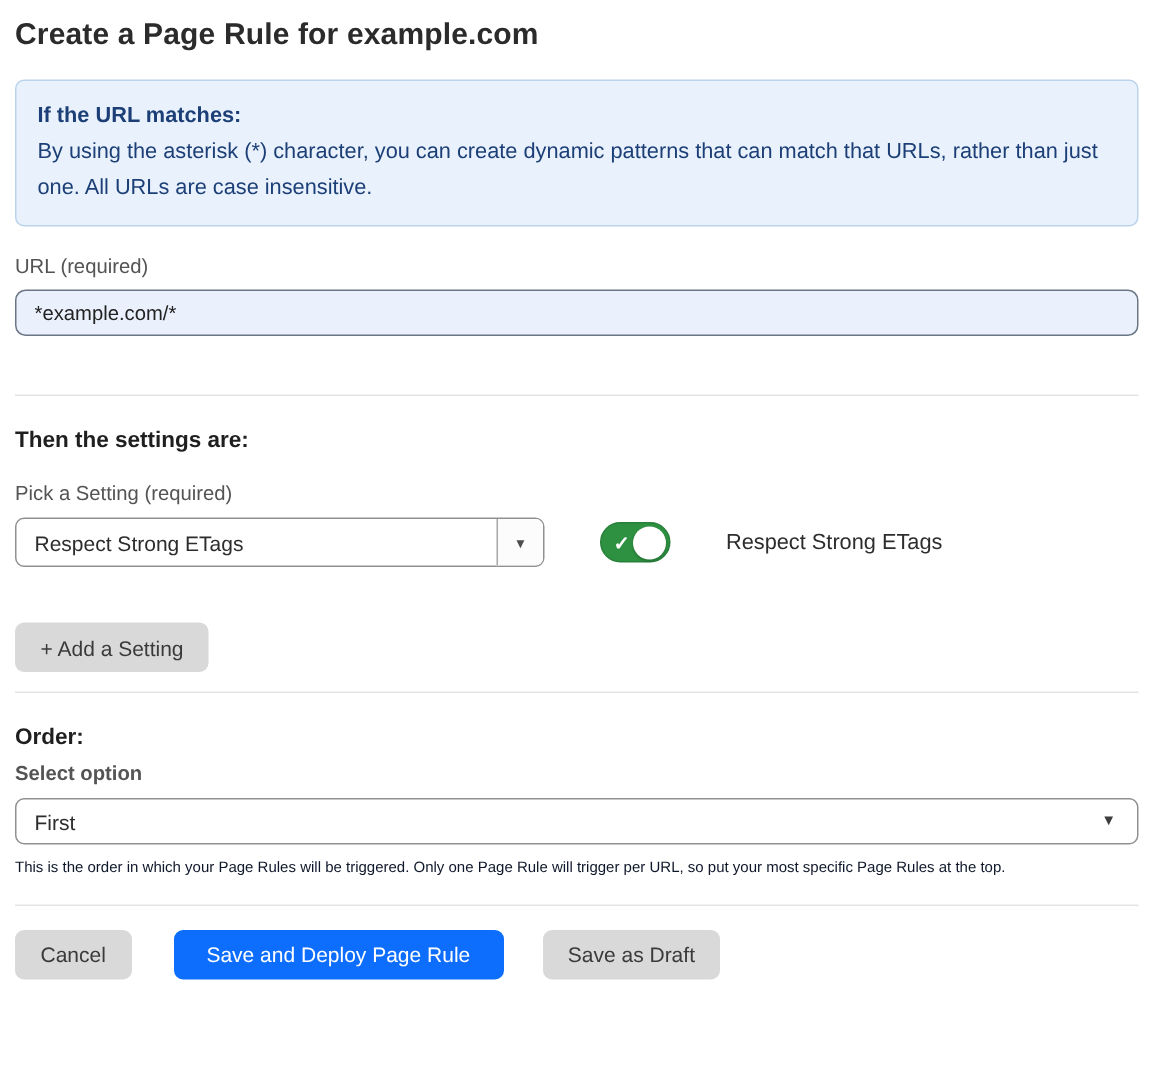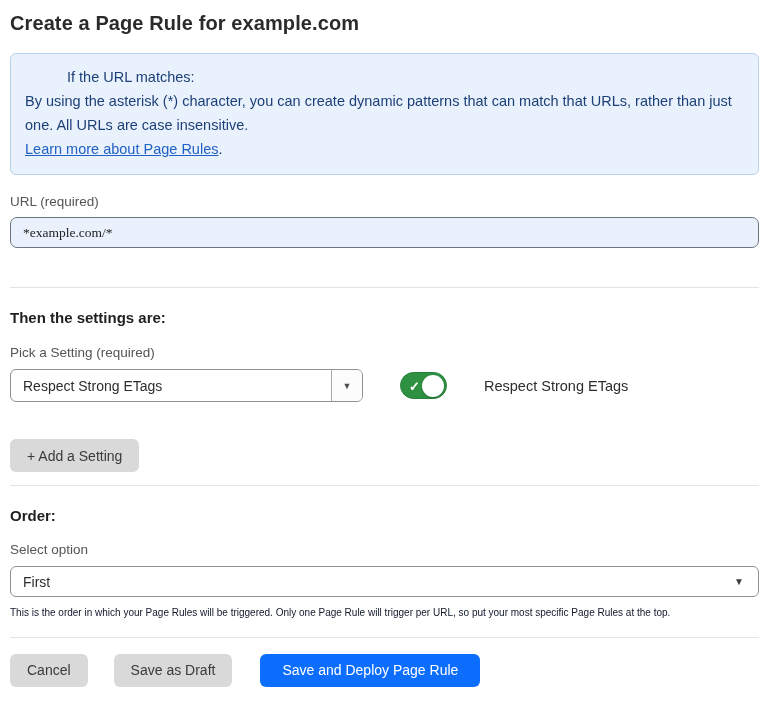--- a/index.html
+++ b/index.html
@@ -20,21 +20,21 @@
   .info-box {
     margin-top: 18px;
     background: #e9f2fc;
     border: 1px solid #b9d3ec;
     border-radius: 6px;
     padding: 11px 14px 13px 14px;
     color: #1d3f77;
     font-size: 14.5px;
     line-height: 24px;
   }
-  .info-box .info-heading { font-weight: 400; margin-left: 42px; }
+  .info-box .info-heading { font-weight: 700; }
   .info-box .info-body { }
   .info-link {
     color: #2160c4;
     text-decoration: underline;
     cursor: pointer;
   }
   .info-link-suffix { color: #1d3f77; }
   .field-label {
     margin-top: 19px;
     font-size: 13.5px;
@@ -42,21 +42,21 @@
   }
   .url-input {
     display: block;
     width: 100%;
     margin-top: 8px;
     height: 31px;
     background: #eaf1fd;
     border: 1px solid #6b7685;
     border-radius: 7px;
     padding: 0 12px;
-    font-family: Liberation Serif, serif;
+    font-family: Liberation Sans, sans-serif;
     font-size: 13.5px;
     color: #222;
     outline: none;
   }
   .divider {
     border: none;
     border-top: 1px solid #e4e4e4;
     height: 0;
   }
   .divider-1 { margin-top: 39px; }
@@ -152,21 +152,21 @@
   .btn-gray {
     background: #d9d9d9;
     color: #3a3a3a;
   }
   .btn-add { margin-top: 37px; }
   .btn-blue {
     background: #0d6efd;
     color: #ffffff;
     padding: 0 22px;
   }
-  .order-label { margin-top: 18px; }
+  .order-label { margin-top: 8px; font-weight: bold; }
   .order-select {
     margin-top: 9px;
     width: 100%;
     height: 31px;
     border: 1px solid #919191;
     border-radius: 6px;
     background: #ffffff;
     display: flex;
     align-items: center;
     padding: 0 14px 0 12px;
@@ -193,21 +193,20 @@
 </head>
 <body>
 
 
 
 <h1 class="page-title">Create a Page Rule for example.com</h1>
 
 <div class="info-box">
   <div class="info-heading">If the URL matches:</div>
   <div class="info-body">By using the asterisk (*) character, you can create dynamic patterns that can match that URLs, rather than just one. All URLs are case insensitive.</div>
-  <div><span class="info-link">Learn more about Page Rules</span><span class="info-link-suffix">.</span></div>
 </div>
 
 <div class="field-label">URL (required)</div>
 <input class="url-input" type="text" value="*example.com/*" style="">
 
 <hr class="divider divider-1">
 
 <div class="section-heading">Then the settings are:</div>
 
 <div class="field-label">Pick a Setting (required)</div>
@@ -238,18 +237,18 @@
   <span class="order-value">First</span>
   <span class="order-arrow">▼</span>
 </div>
 
 <p class="order-help">This is the order in which your Page Rules will be triggered. Only one Page Rule will trigger per URL, so put your most specific Page Rules at the top.</p>
 
 <hr class="divider divider-3">
 
 <div class="footer-actions">
   <button class="btn btn-gray">Cancel</button>
+  <button class="btn btn-blue btn-deploy">Save and Deploy Page Rule</button>
   <button class="btn btn-gray">Save as Draft</button>
-  <button class="btn btn-blue btn-deploy">Save and Deploy Page Rule</button>
 </div>
 
 
 
 
 </body></html>

